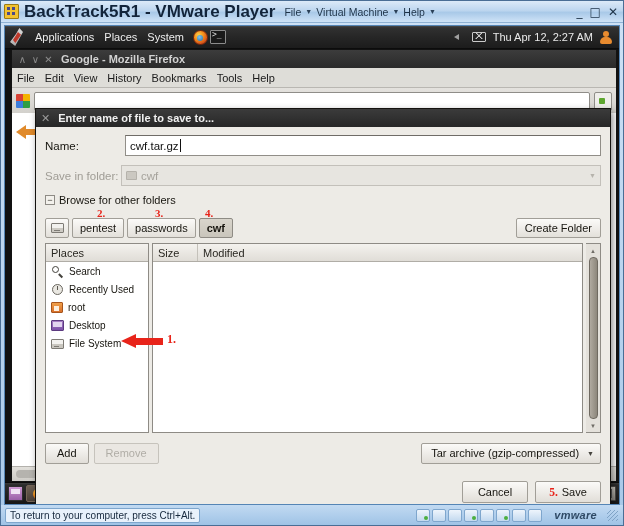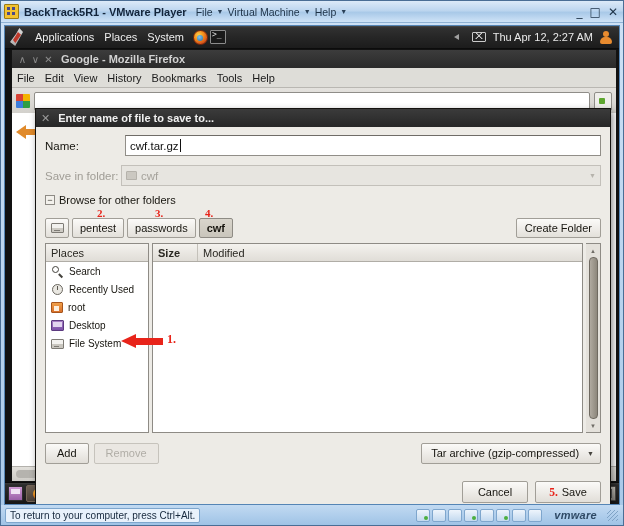--- a/index.html
+++ b/index.html
@@ -41,21 +41,21 @@
     border-radius: 1px;
     margin-right: 5px;
     position: relative;
   }
   .vm-logo::before, .vm-logo::after {
     content: ""; position: absolute; background: #4a4a8a;
   }
   .vm-logo::before { left: 2px; top: 2px; width: 3px; height: 3px; box-shadow: 5px 0 0 #4a4a8a, 0 5px 0 #4a4a8a, 5px 5px 0 #4a4a8a; }
   .vm-logo::after  { left: 2px; top: 8px; width: 3px; height: 2px; box-shadow: 5px 0 0 #4a4a8a; }
   #vmware-title-text {
-    font-weight: bold; color: #12243a; font-size: 11px;
+    font-weight: bold; color: #12243a; font-size: 17px;
     margin-right: 9px; white-space: nowrap;
   }
   .vm-menu {
     color: #1d3247; font-size: 10.5px; margin-right: 4px;
     display: flex; align-items: center; white-space: nowrap;
   }
   .vm-menu .caret {
     margin-left: 4px; font-size: 7px; color: #2a4058; line-height: 1;
   }
   #vmware-window-controls {
@@ -454,21 +454,21 @@
     display: flex; align-items: stretch;
     color: #2a2822; font-size: 11px;
   }
   .col-head {
     display: flex; align-items: center; padding: 0 5px;
     border-right: 1px solid #c4c1ba;
     white-space: nowrap;
   }
   #col-name { flex: 1 1 auto; justify-content: space-between; }
   #col-name .sort-arrow { font-size: 7px; color: #4a4840; }
-  #col-size { width: 34px; flex: none; font-weight: bold; }
+  #col-size { width: 34px; flex: none; }
   #col-modified { width: 56px; flex: none; border-right: none; }
   #filelist-body { flex: 1 1 auto; background: #fff; }
 
   #filelist-scrollbar {
     width: 15px; flex: none;
     background: #e4e1db;
     border: 1px solid #8e8b85; border-left: none;
     box-sizing: border-box;
     display: flex; flex-direction: column; align-items: center;
     padding: 1px 0;

